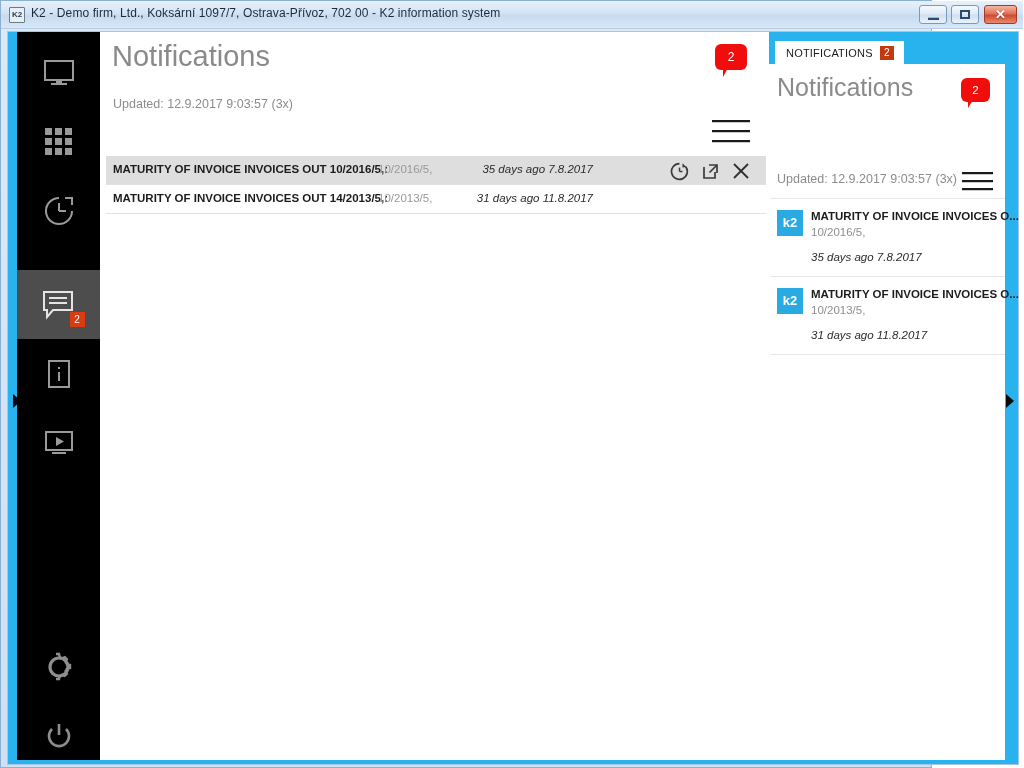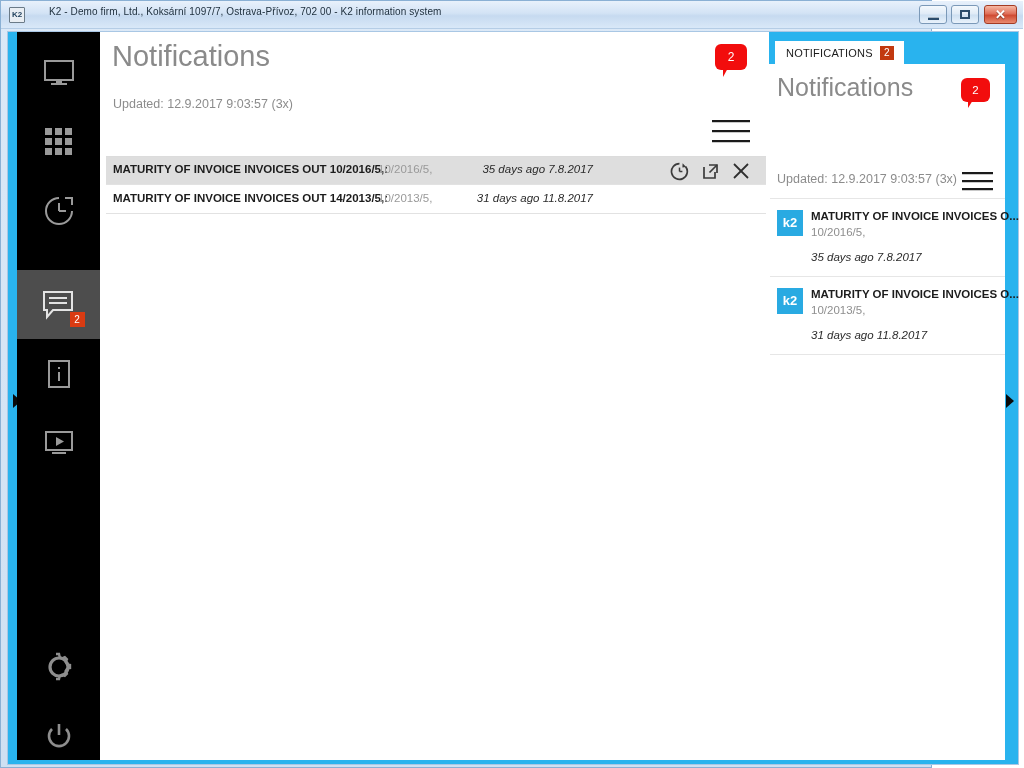--- a/index.html
+++ b/index.html
@@ -44,25 +44,24 @@
     font-size: 8px;
     line-height: 14px;
     text-align: center;
     color: #1c3d5a;
     font-weight: bold;
     overflow: hidden;
   }
   #title-text {
     position: absolute;
     left: 30px; top: 5px;
-    font-size: 10px;
+    font-size: 12px;
     color: #1b2c3a;
     white-space: nowrap;
     letter-spacing: 0.1px;
-    margin-left: 18px;
   }
 
   .winbtn {
     position: absolute;
     top: 4px;
     width: 28px;
     height: 19px;
     border: 1px solid #7b99b8;
     border-radius: 3px;
     box-sizing: border-box;

